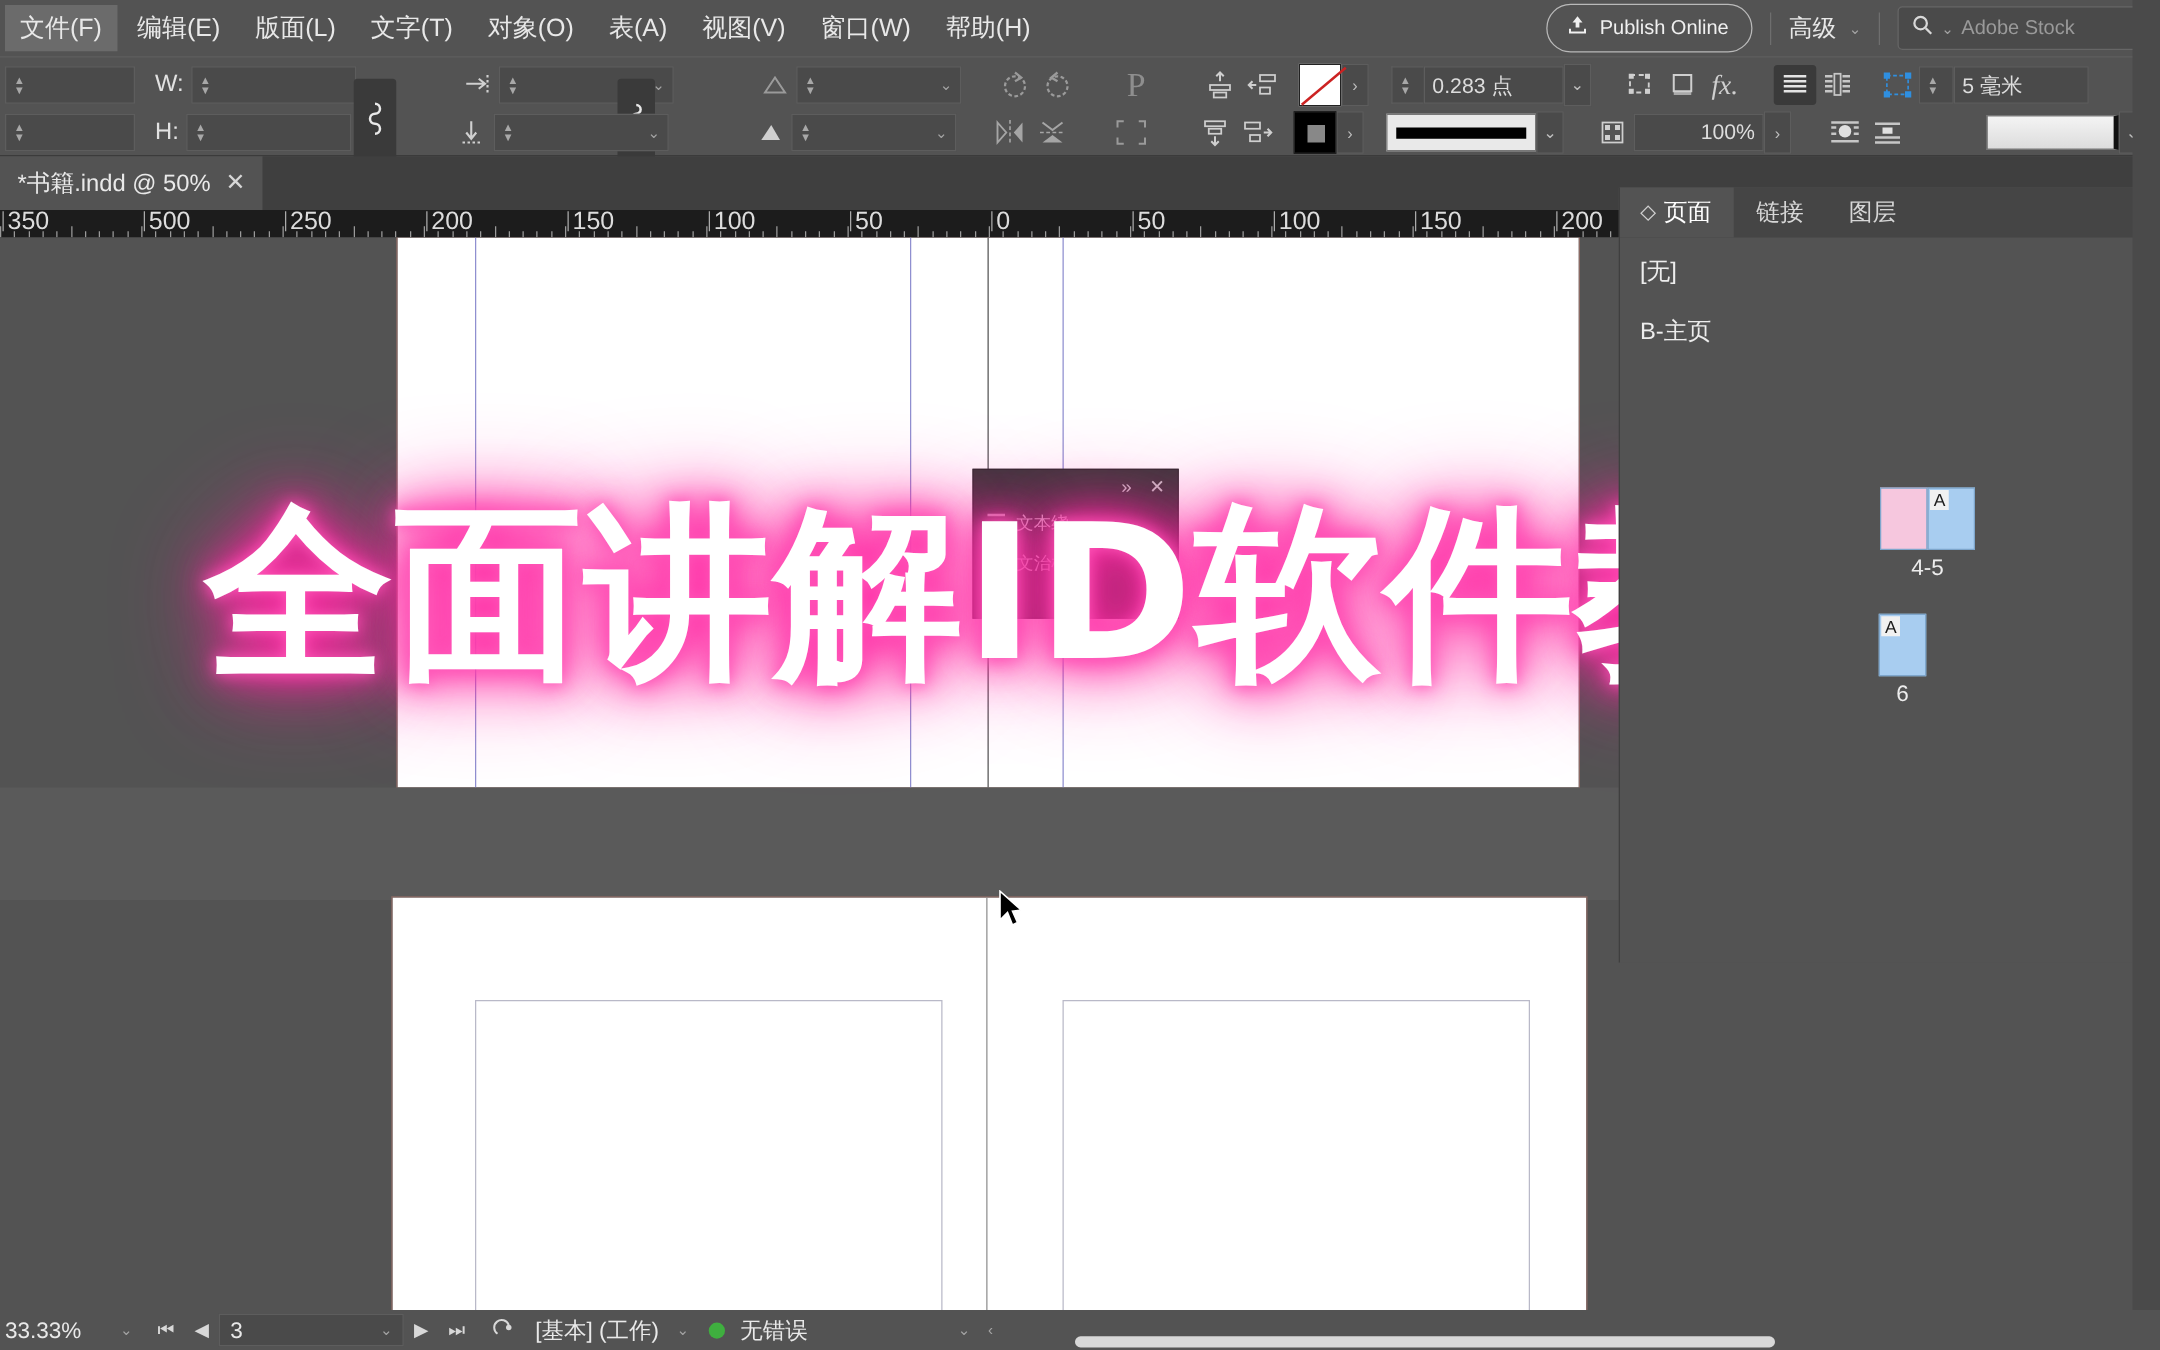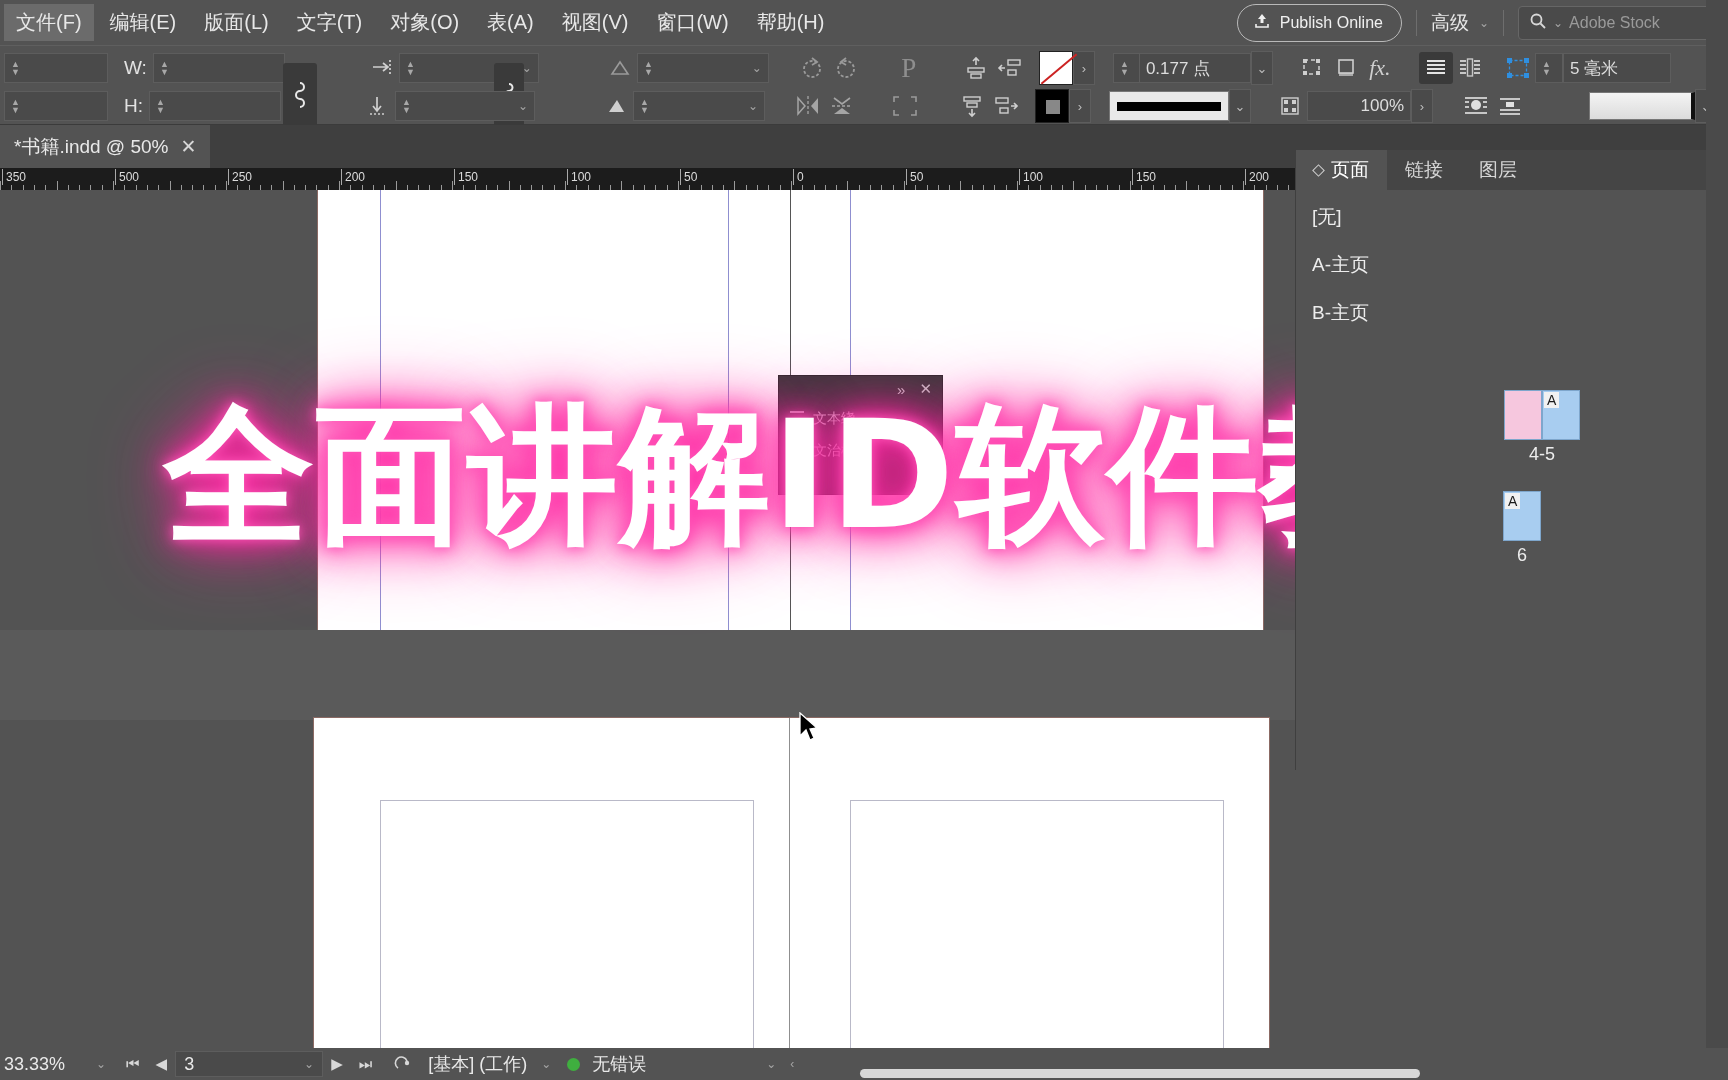--- a/index.html
+++ b/index.html
@@ -54,21 +54,21 @@
   .tabbar { position:absolute; left:0; top:125px; width:1728px; height:43px; background:#3f3f3f; }
   .doctab { position:absolute; left:0; top:0; height:43px; background:#535353;
     display:flex; align-items:center; padding:0 14px; gap:12px; }
   .doctab .t { color:#e9e9e9; font-size:19px; }
   .doctab .x { color:#d7d7d7; font-size:19px; }
 
   
   .ruler { position:absolute; left:0; top:168px; width:1441px; height:22px;
     background:#1c1c1c; overflow:hidden; }
   .rtick { position:absolute; bottom:0; width:1px; background:#9a9a9a; }
-  .rnum { position:absolute; top:1px; color:#dcdcdc; font-size:12px;
+  .rnum { position:absolute; top:1px; color:#dcdcdc; font-size:20px;
     font-family:"Liberation Sans",sans-serif; padding-left:3px; border-left:1px solid #aaa; line-height:16px; }
 
   
   .canvas { position:absolute; left:0; top:190px; width:1441px; height:865px;
     background:#535353; overflow:hidden; }
   .spread { position:absolute; background:#ffffff; outline:1px solid #8b6a64; }
   .pgline { position:absolute; background:#8f8f8f; width:1px; top:0; bottom:0; }
   .guide { position:absolute; background:#8f8fd0; width:1px; top:0; bottom:0; }
   .frame { position:absolute; border:1px solid #b9b9c8; }
   .sep-band { position:absolute; left:0; width:1441px; background:#5a5a5a; }
@@ -249,21 +249,21 @@
           </svg>
       </span>
       <div style="width:12px;"></div>
       <div class="swatch-none"></div>
       <div class="arrowbtn">›</div>
       <div style="width:18px;"></div>
       <div class="fld" style="width:26px;border-right:none;">
         <span class="stepper">▲<br>▼</span>
       </div>
       <div class="fld" style="width:112px;justify-content:flex-start;">
-        <span>0.177 点</span>
+        <span>0.283 点</span>
       </div>
       <div class="arrowbtn">⌄</div>
       <div style="width:22px;"></div>
       <span class="ico">
         <svg width="24" height="22" viewBox="0 0 24 22">
             <rect x="4" y="3" width="15" height="14" stroke="#cfcfcf" stroke-width="1.5" fill="none" stroke-dasharray="4 3"></rect>
             <rect x="3" y="2" width="4" height="4" fill="#cfcfcf"></rect>
             <rect x="16" y="2" width="4" height="4" fill="#cfcfcf"></rect>
             <rect x="3" y="14" width="4" height="4" fill="#cfcfcf"></rect>
             <rect x="16" y="14" width="4" height="4" fill="#cfcfcf"></rect>
@@ -659,21 +659,20 @@
       </div>
       <div class="ptab">
         <span>链接</span>
       </div>
       <div class="ptab">
         <span>图层</span>
       </div>
     </div>
     <div class="masters">
       <div class="master-item">[无]</div>
-      <div class="master-item">A-主页</div>
       <div class="master-item">B-主页</div>
     </div>
 
     <div class="thumbs">
       <div class="thumb-wrap">
         <div class="thumb-pair">
           <div class="thumb pink"></div>
           <div class="thumb blue2">
             <span class="A">A</span>
           </div>

